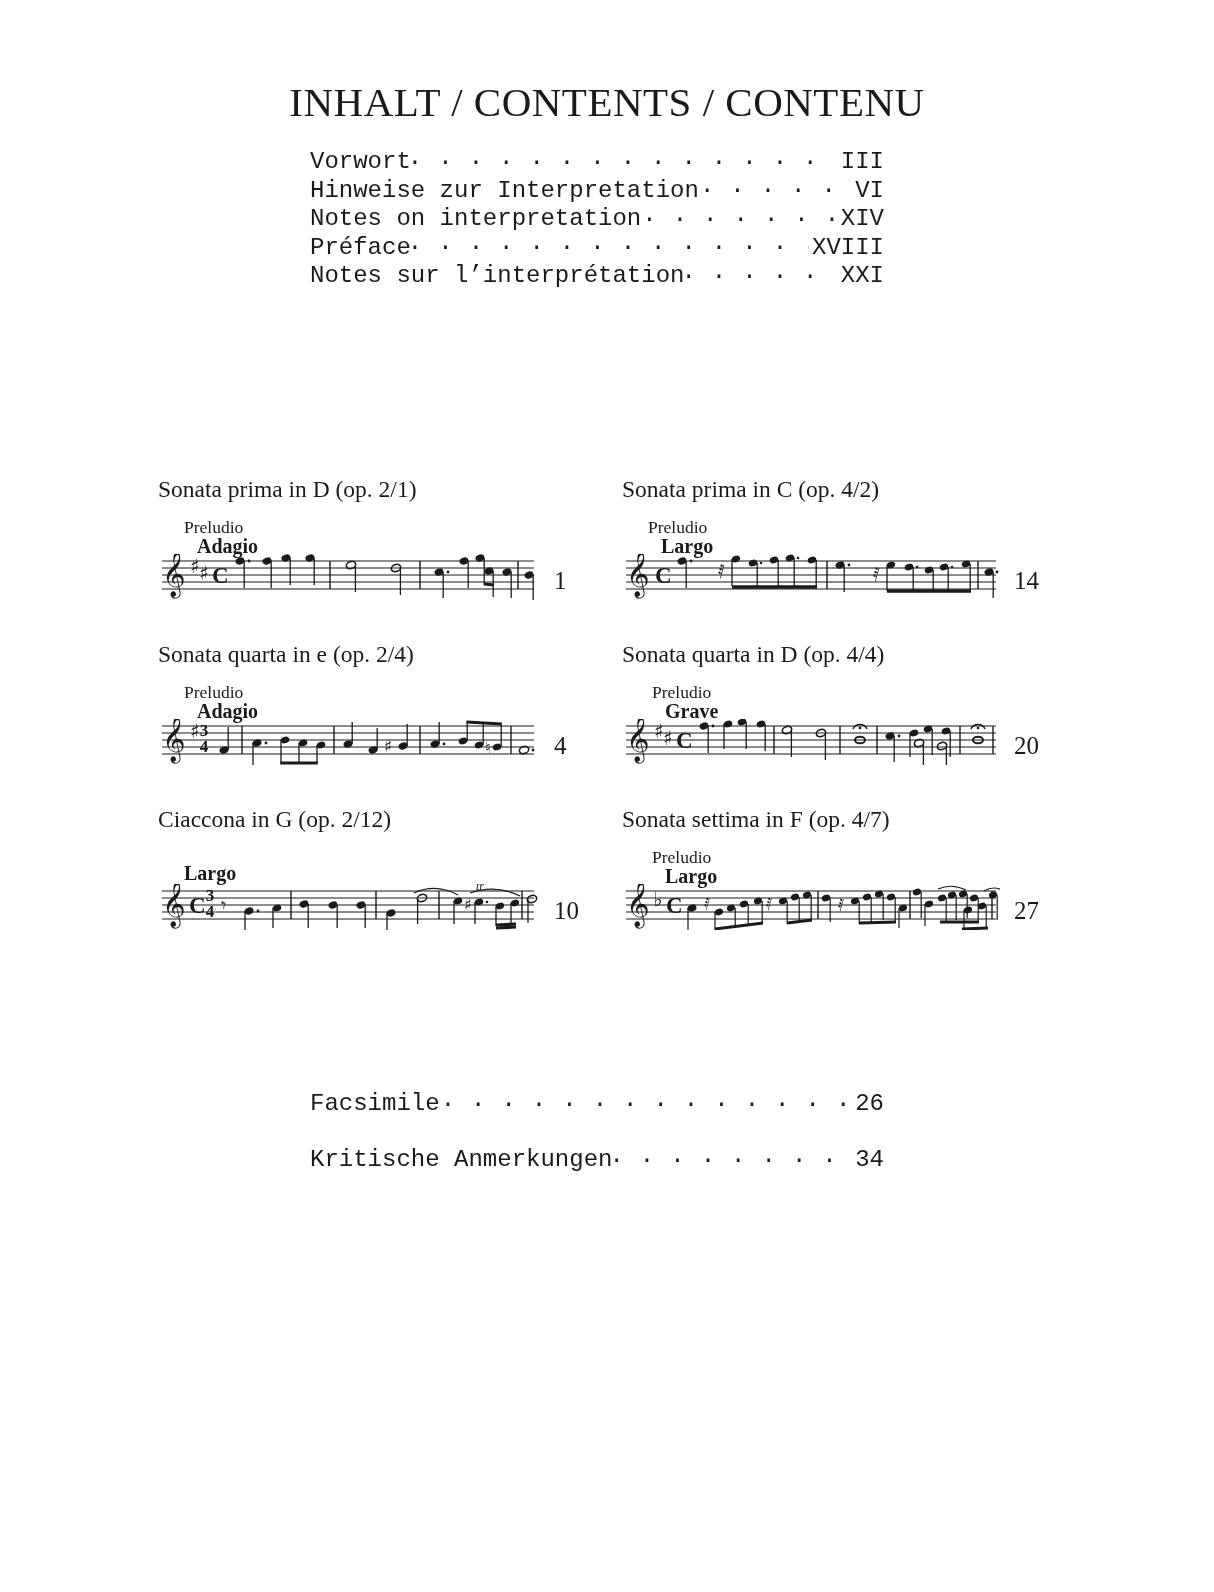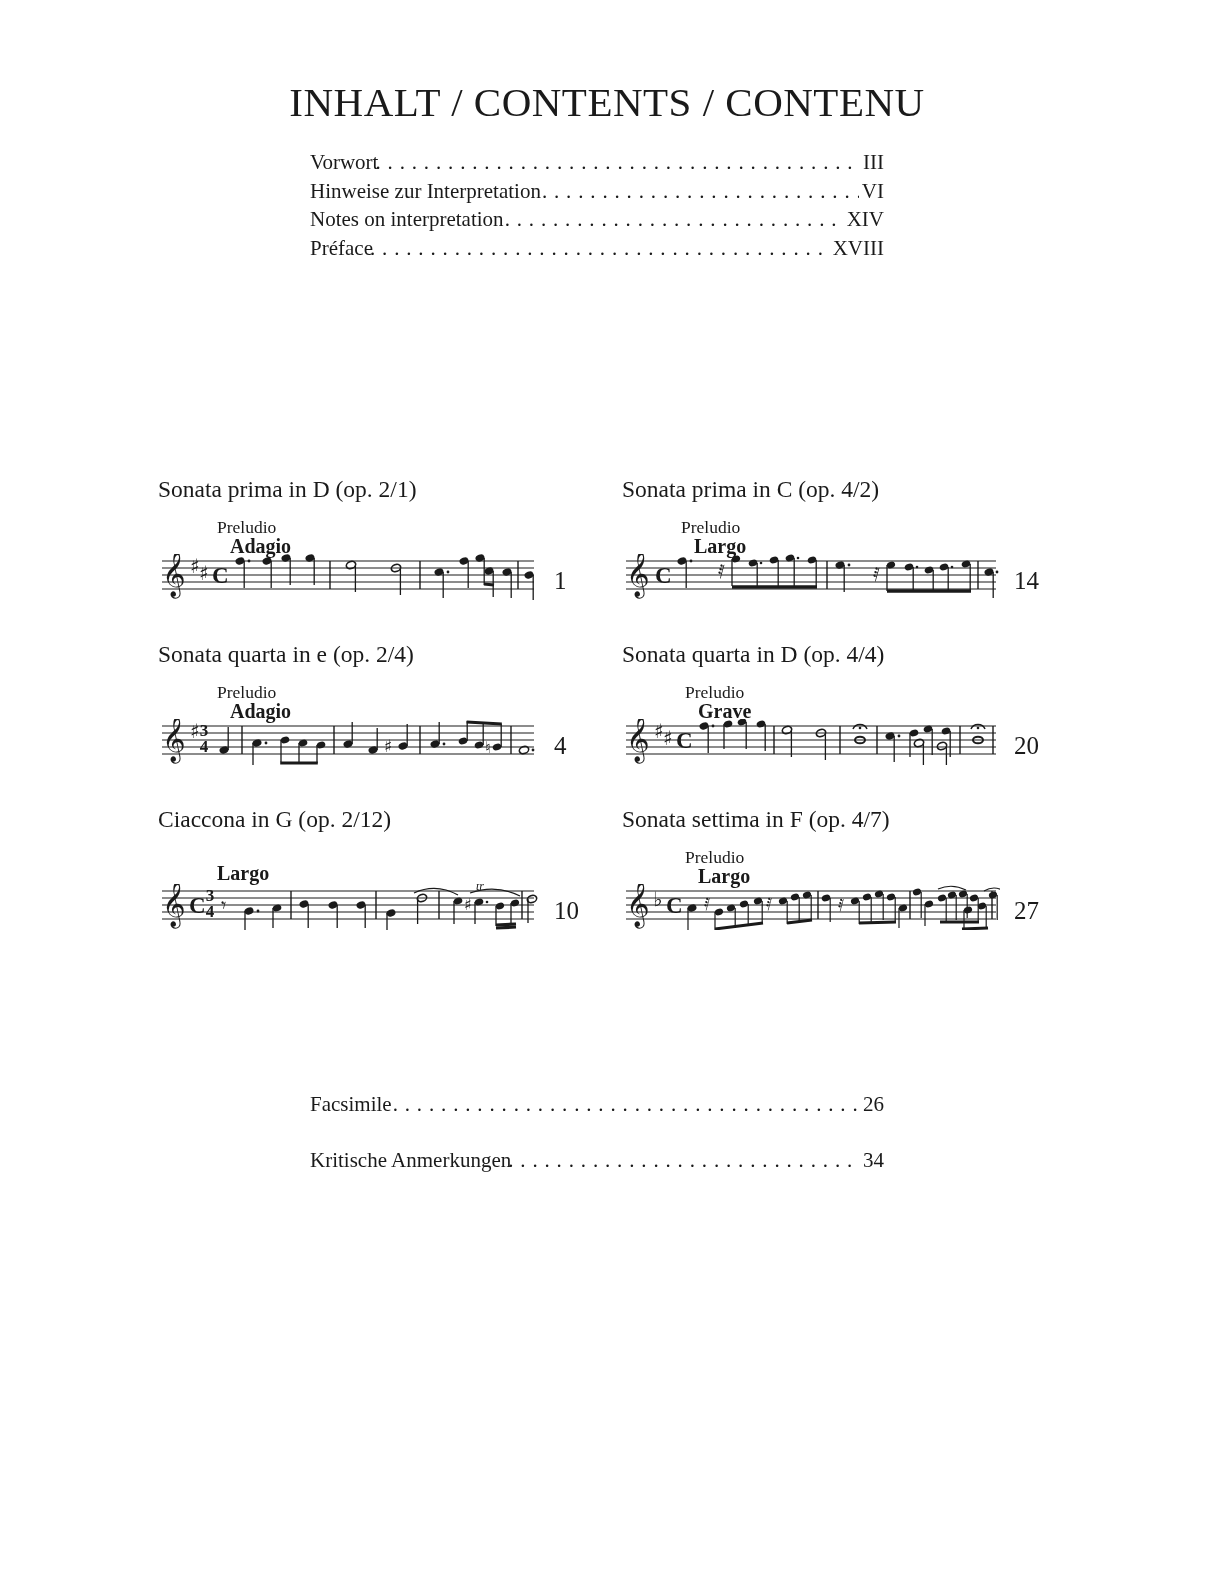--- a/index.html
+++ b/index.html
@@ -35,25 +35,26 @@
     position: absolute;
     left: 310px;
     width: 574px;
   }
   #front-matter { top: 148px; }
   #back-matter-single { top: 1090px; }
   #back-matter-pair { top: 1146px; }
 
   .toc-row {
     display: flex;
-    align-items: flex-end;
+    align-items: flex-start;
     width: 100%;
-    font-size: 21px;
+    font-size: 24px;
     line-height: 28.5px;
     white-space: nowrap;
+    font-family: Liberation Mono, monospace;
   }
   .toc-label { flex: 0 0 auto; }
   .toc-leader {
     flex: 1 1 auto;
     overflow: hidden;
     margin: 0 1px;
     position: relative;
     height: 1em;
   }
   .toc-leader::after {
@@ -95,21 +96,20 @@
     line-height: 26px;
     white-space: nowrap;
     color: #1a1a1a;
   }
 
   .tempo-block {
     position: absolute;
     left: 26px;
     top: 42px;
     line-height: 1;
-    margin-left: 33px;
   }
   .tempo-block.indent-more { left: 30px; }
   .tempo-movement {
     font-size: 17.5px;
     line-height: 19px;
     font-weight: 400;
   }
   .tempo-mark {
     font-size: 20px;
     line-height: 18px;
@@ -160,20 +160,25 @@
     <span class="toc-leader"></span>
     <span class="toc-page">XIV</span>
   </div>
 
   <div class="toc-row">
     <span class="toc-label">Préface</span>
     <span class="toc-leader tight"></span>
     <span class="toc-page">XVIII</span>
   </div>
 
+  <div class="toc-row">
+    <span class="toc-label">Notes sur l’interprétation</span>
+    <span class="toc-leader tight"></span>
+    <span class="toc-page">XXI</span>
+  </div>
 
 </div>
 
 <div id="music-section">
 
   <div class="music-row">
 
     <div class="music-entry col-left">
       <div class="entry-title">Sonata prima in D (op. 2/1)</div>
       <div class="tempo-block">

